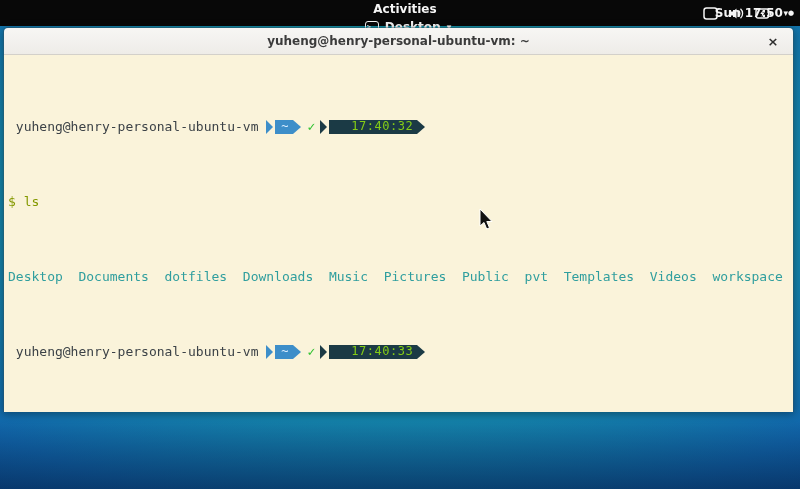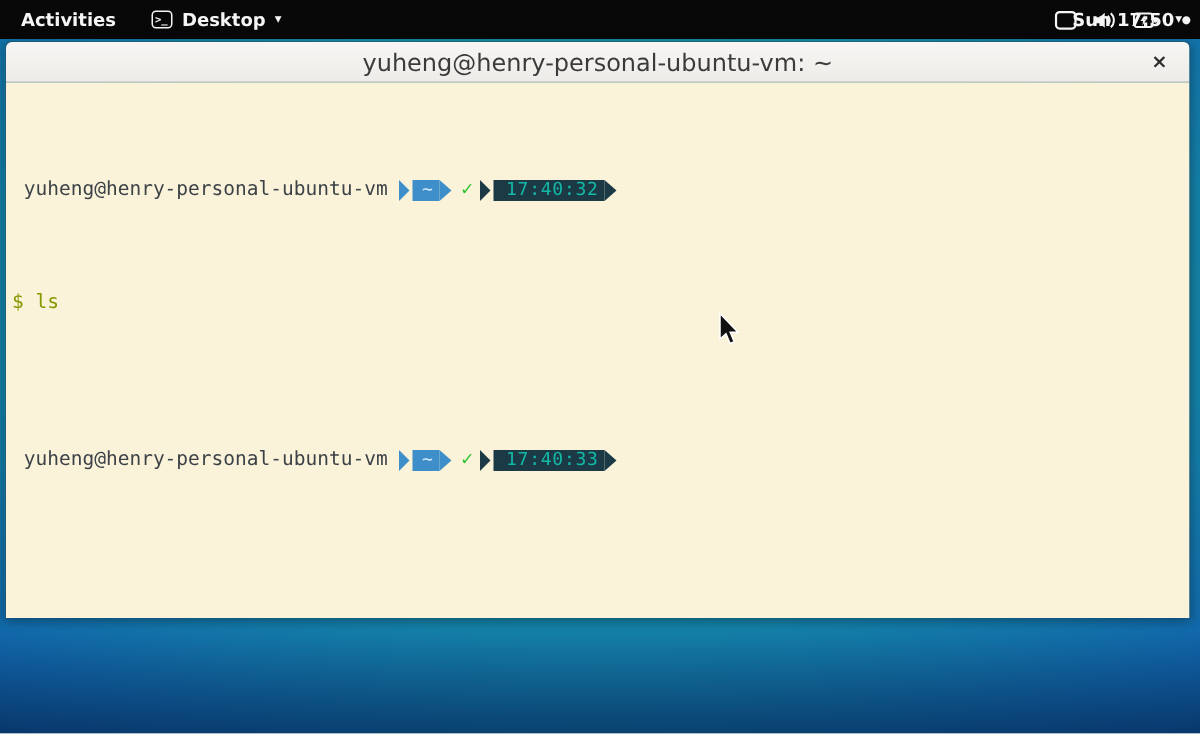--- a/index.html
+++ b/index.html
@@ -13,21 +13,21 @@
       linear-gradient(to bottom, rgba(0,0,30,0) 86%, rgba(0,10,40,0.45) 100%),
       radial-gradient(ellipse 95% 85% at 50% 40%,
         #12a392 0%, #13989c 28%, #1480a8 55%, #1166ab 78%, #0d539c 100%);
   }
 
   
   .topbar {
     position: absolute; left: 0; top: 0; width: 800px; height: 26px;
     background: #080808; color: #f5f5f5;
     display: flex; align-items: center;
-    font-size: 12px; font-weight: 700;
+    font-size: 12px; font-weight: 700; flex-direction: column;
   }
   .activities { margin-left: 10px; padding: 2px 4px; cursor: default; }
   .appmenu { display: flex; align-items: center; gap: 6px; margin-left: 16px; padding: 2px 4px; }
   .appmenu .caret { font-size: 9px; position: relative; top: 0px; }
   .term-glyph {
     width: 14px; height: 12px; border: 1.4px solid #f5f5f5; border-radius: 3px;
     display: inline-flex; align-items: center; justify-content: flex-start;
     font-family: "DejaVu Sans Mono", monospace; font-size: 7px; font-weight: 700;
     padding-left: 1px; line-height: 1;
   }
@@ -50,21 +50,21 @@
     overflow: hidden;
     border: 1px solid rgba(40,60,70,0.45);
     border-bottom: none;
   }
   .titlebar {
     position: relative; height: 27px;
     background: linear-gradient(to bottom, #f7f6f4, #eeece8);
     border-bottom: 1px solid #d3d0ca;
     display: flex; align-items: center; justify-content: center;
   }
-  .title-text { font-size: 16px; font-weight: 400; color: #3b3b3b; }
+  .title-text { font-size: 12px; font-weight: 700; color: #3b3b3b; }
   .close-btn {
     position: absolute; right: 10px; top: 3px; width: 20px; height: 20px;
     display: flex; align-items: center; justify-content: center;
     color: #2e2e2e; font-size: 13px; font-weight: 700; cursor: default;
     font-family: "DejaVu Sans", sans-serif;
   }
   .term-body {
     position: absolute; left: 0; top: 27px; right: 0; bottom: 0;
     background: #faf3da;
     font-family: "DejaVu Sans Mono", "Liberation Mono", monospace;
@@ -75,21 +75,21 @@
   .trow { height: 15px; display: flex; align-items: center; white-space: pre; }
 
   
   .seg-lead { width: 0; height: 0; border-top: 7px solid transparent; border-bottom: 7px solid transparent; }
   .seg-tip  { width: 0; height: 0; border-top: 7px solid transparent; border-bottom: 7px solid transparent; }
   .seg-body { height: 14px; display: flex; align-items: center; font-size: 12px; }
   .blue .seg-lead { border-left: 7px solid #3d8ec9; margin-right: 2px; }
   .blue .seg-body { background: #3d8ec9; color: #d8ecff; padding: 0 4px 0 6px; }
   .blue .seg-tip  { border-left: 8px solid #3d8ec9; }
   .dark .seg-lead { border-left: 7px solid #1b3a45; margin-right: 2px; }
-  .dark .seg-body { background: #1b3a45; color: #14b8a6; padding: 0 4px 0 8px; letter-spacing: 0.5px; }
+  .dark .seg-body { background: #1b3a45; color: #84cc16; padding: 0 4px 0 22px; letter-spacing: 0.5px; }
   .dark .seg-tip  { border-left: 8px solid #1b3a45; }
   .pl-group { display: inline-flex; align-items: center; }
   .status-check { color: #2fc22f; font-weight: 700; margin: 0 5px 0 7px; font-size: 13px; }
 
   .cmd-color { color: #859900; }
   .dir-color { color: #2f9e9e; }
 
   
   .mouse-pointer { position: absolute; left: 479px; top: 209px; z-index: 50; pointer-events: none; }
 </style>
@@ -155,20 +155,23 @@
       </span>
     </div>
 
     
     <div class="trow cmd-color">
       <span>$ </span>
       <span>ls</span>
     </div>
 
     
+    <div class="trow dir-color">
+      <span>Desktop  Documents  dotfiles  Downloads  Music  Pictures  Public  pvt  Templates  Videos  workspace</span>
+    </div>
 
     
     <div class="trow">
       <span> yuheng@henry-personal-ubuntu-vm </span>
       <span class="pl-group blue">
         <span class="seg-lead"></span>
         <span class="seg-body">~</span>
         <span class="seg-tip"></span>
       </span>
       <span class="status-check">✓</span>

